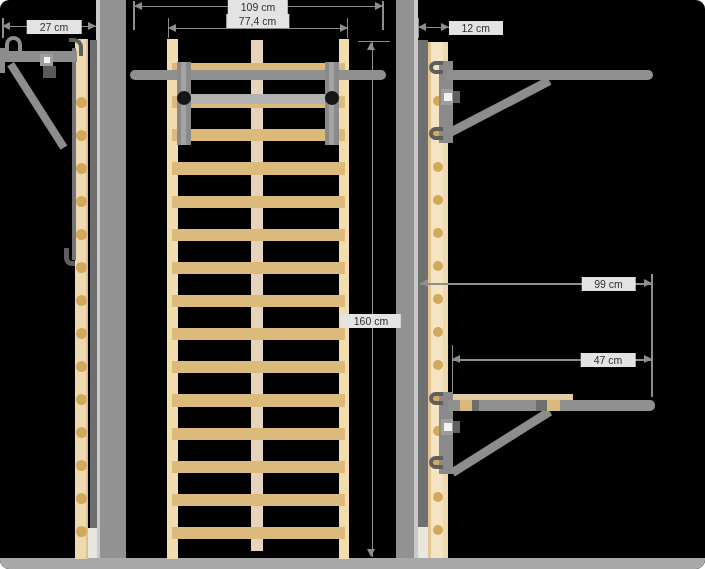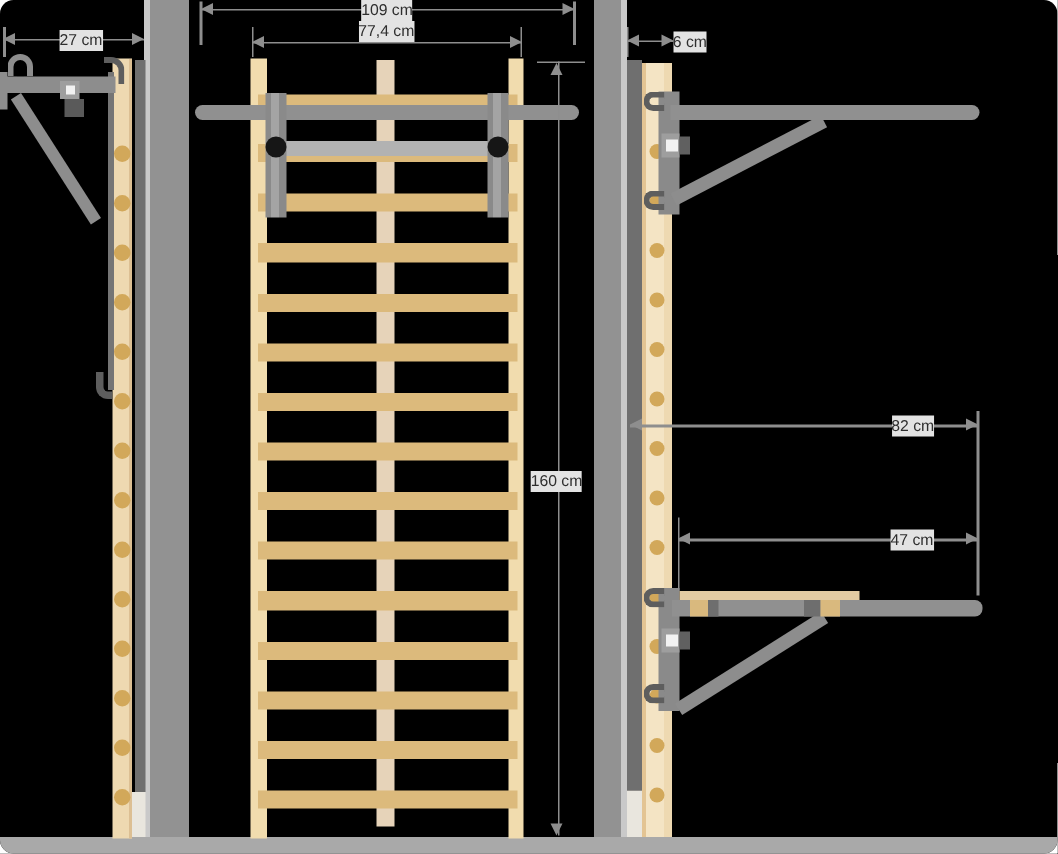--- a/index.html
+++ b/index.html
@@ -79,21 +79,21 @@
                 transform:rotate(-32.2deg);transform-origin:0 0;z-index:4;}
 
   
   .dim{background:var(--dim,#8e8e8e);z-index:8;}
   .ar{width:0;height:0;z-index:8;}
   .ar-l{border-top:4.5px solid transparent;border-bottom:4.5px solid transparent;border-right:8px solid var(--dim,#8e8e8e);}
   .ar-r{border-top:4.5px solid transparent;border-bottom:4.5px solid transparent;border-left:8px solid var(--dim,#8e8e8e);}
   .ar-u{border-left:4.5px solid transparent;border-right:4.5px solid transparent;border-bottom:8px solid var(--dim,#8e8e8e);}
   .ar-d{border-left:4.5px solid transparent;border-right:4.5px solid transparent;border-top:8px solid var(--dim,#8e8e8e);}
   .dlabel{background:var(--label-bg,#e3e3e3);color:var(--label-text,#2e2e2e);font-size:10.5px;line-height:12px;
-          padding:1px 0;white-space:nowrap;transform:translate(-50%,-50%);z-index:9;}
+          padding:1px 13px;white-space:nowrap;transform:translate(-50%,-50%);z-index:9;}
 
   .d41-line{left:2px;top:25.5px;width:94px;height:1.5px;}
   .d41-tick{left:2px;top:18px;width:1.5px;height:20px;}
   .d41-al{left:2px;top:21.75px;} .d41-ar{left:88px;top:21.75px;}
   .d41-label{left:54px;top:26.5px;}
 
   .d109-line{left:133.5px;top:5.5px;width:249px;height:1.5px;}
   .d109-tick-l{left:133px;top:1px;width:1.5px;height:29px;}
   .d109-tick-r{left:382px;top:1px;width:1.5px;height:29px;}
   .d109-al{left:133.5px;top:1.75px;} .d109-ar{left:375px;top:1.75px;}
@@ -206,32 +206,32 @@
   <div class="abs dim d774-tick-l"></div>
   <div class="abs dim d774-tick-r"></div>
   <div class="abs ar ar-l d774-al"></div>
   <div class="abs ar ar-r d774-ar"></div>
   <div class="abs dlabel d774-label">77,4 cm</div>
 
   <div class="abs dim d12-line"></div>
   <div class="abs dim d12-tick"></div>
   <div class="abs ar ar-l d12-al"></div>
   <div class="abs ar ar-r d12-ar"></div>
-  <div class="abs dlabel d12-label">6 cm</div>
+  <div class="abs dlabel d12-label">12 cm</div>
 
   <div class="abs dim d220-line"></div>
   <div class="abs dim d220-tick"></div>
   <div class="abs ar ar-u d220-au"></div>
   <div class="abs ar ar-d d220-ad"></div>
   <div class="abs dlabel d220-label">160 cm</div>
 
   <div class="abs dim d99-line"></div>
   <div class="abs ar ar-l d99-al"></div>
   <div class="abs ar ar-r d99-ar"></div>
-  <div class="abs dlabel d99-label">82 cm</div>
+  <div class="abs dlabel d99-label">99 cm</div>
 
   <div class="abs dim d85-line"></div>
   <div class="abs dim d85-tick"></div>
   <div class="abs ar ar-l d85-al"></div>
   <div class="abs ar ar-r d85-ar"></div>
   <div class="abs dlabel d85-label">47 cm</div>
 
   <div class="abs dim dref-line"></div>
 
 <div class="abs fv-rung" style="top: 63px;"></div>

